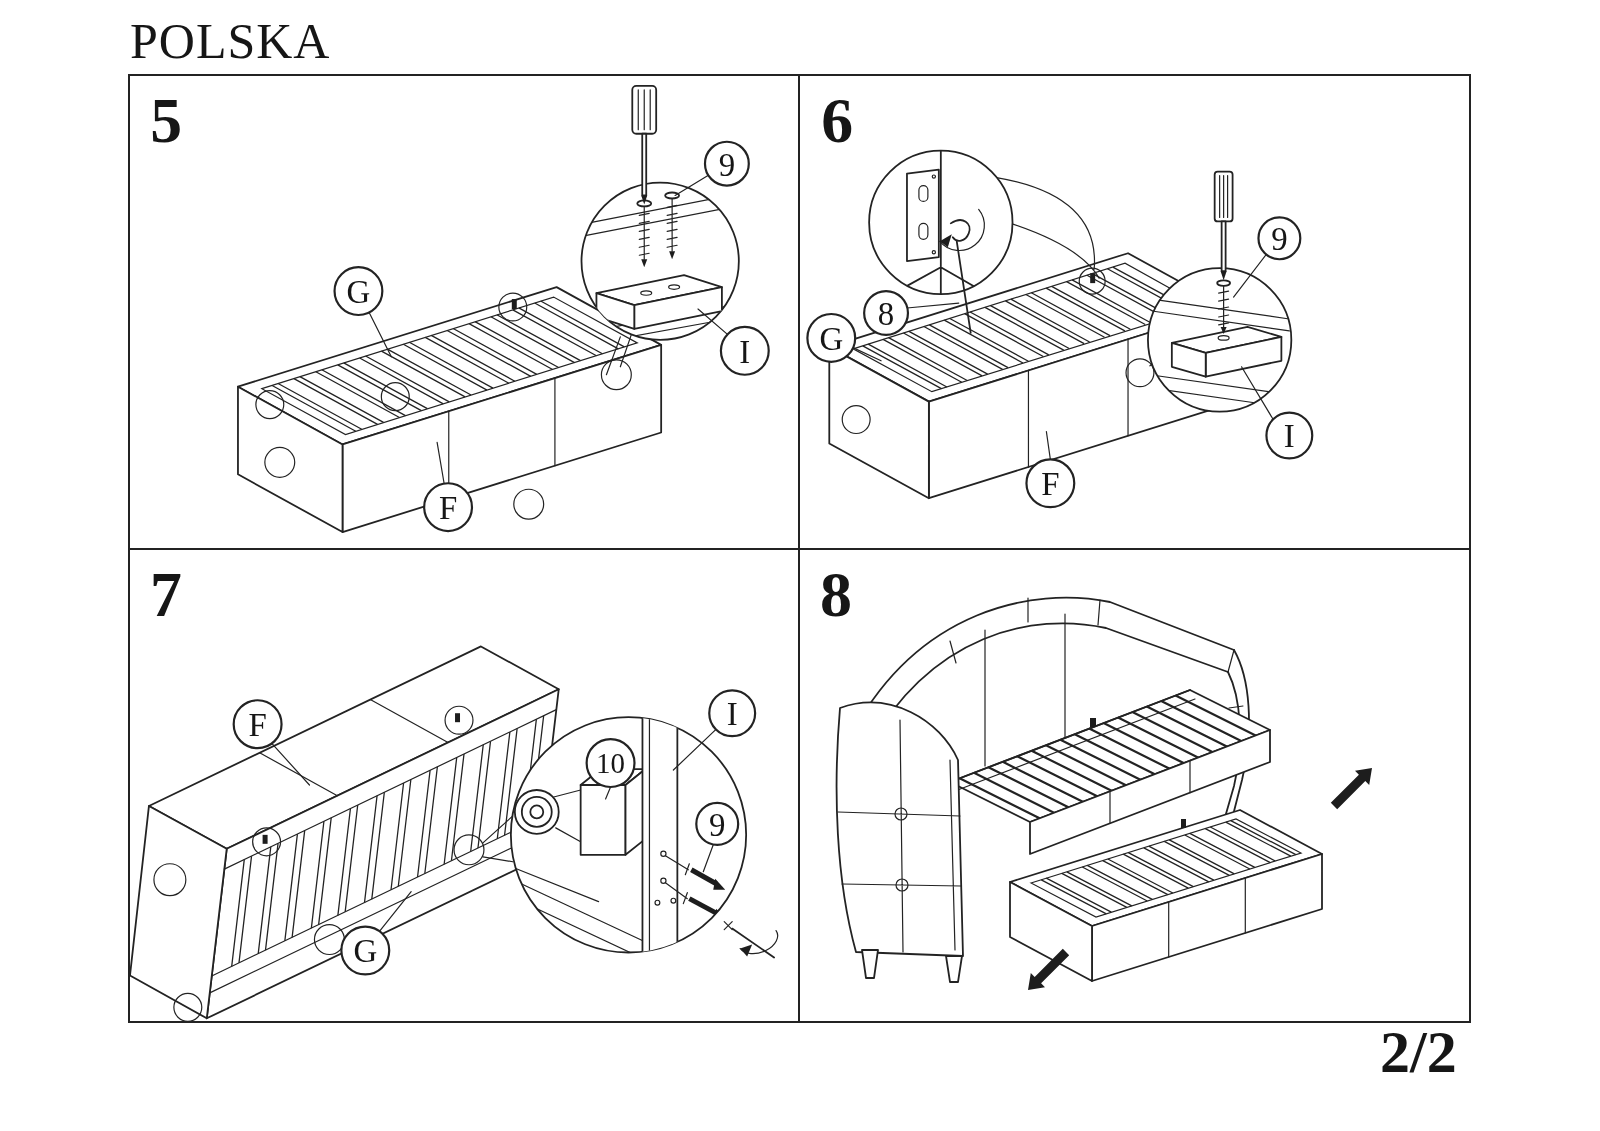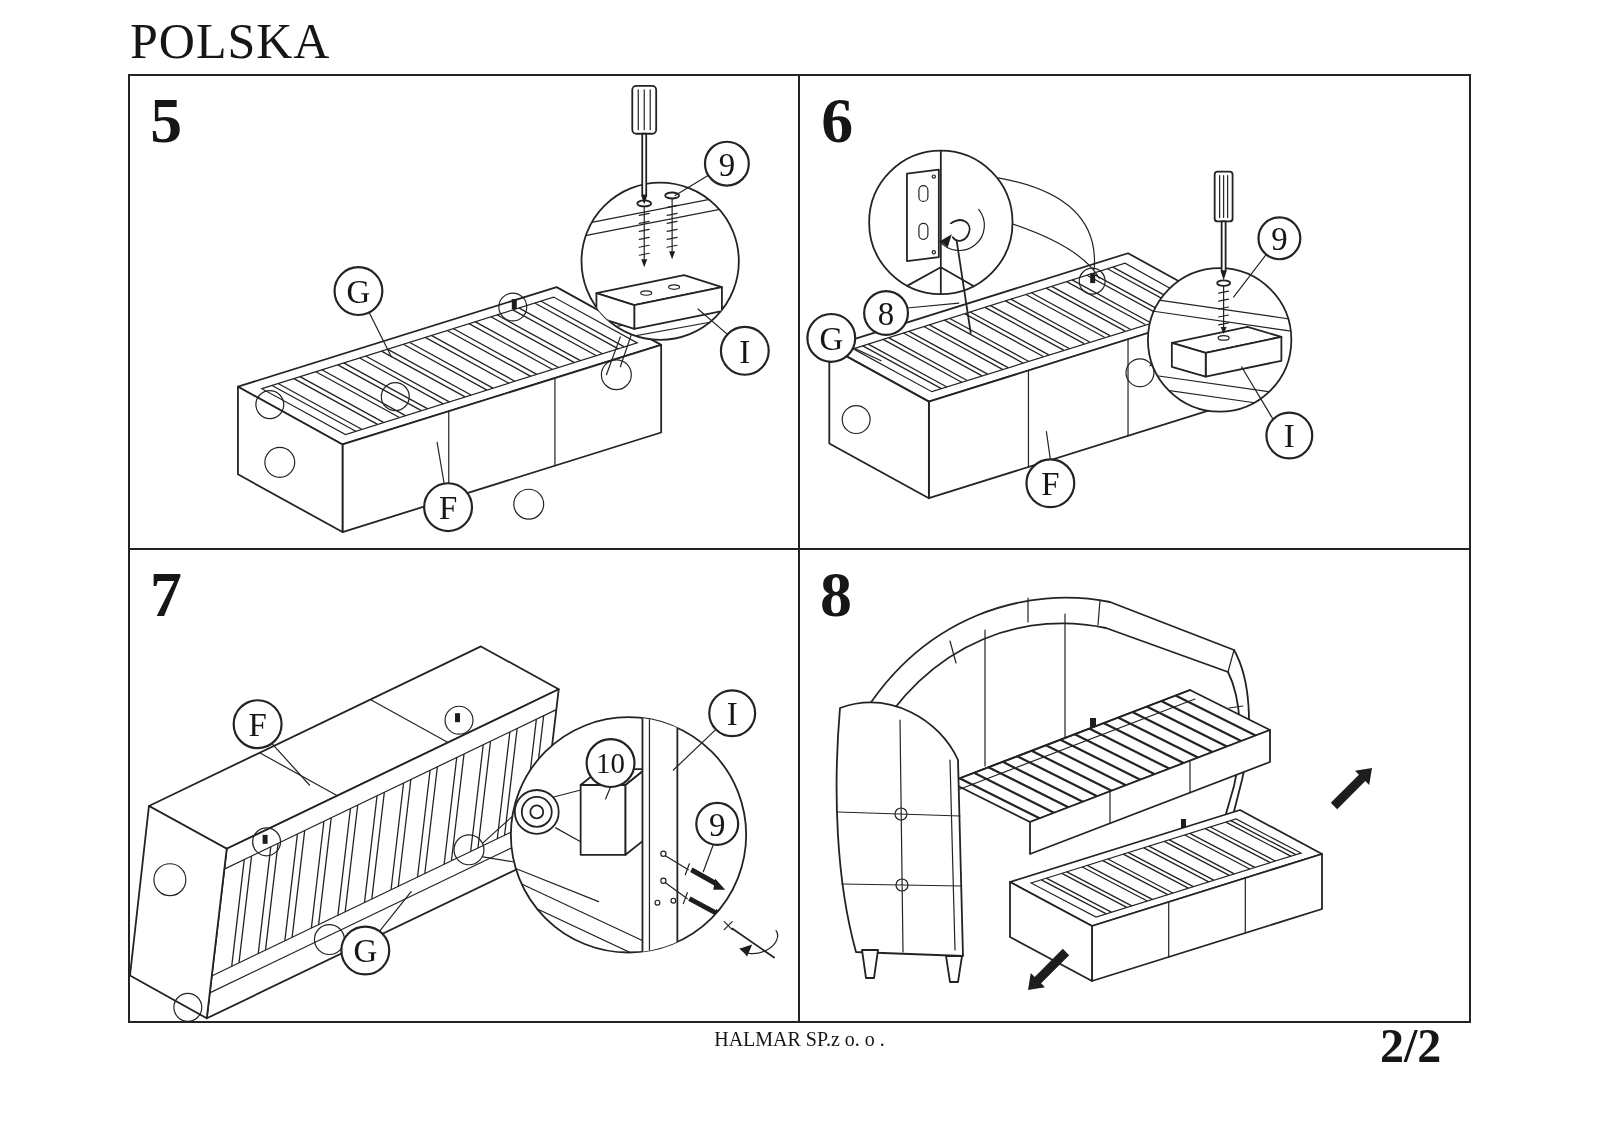--- a/index.html
+++ b/index.html
@@ -6,21 +6,21 @@
   body{width:1600px;height:1131px;position:relative;font-family:"Liberation Serif","DejaVu Serif",serif;color:#161616}
   .title{position:absolute;left:130px;top:16px;font-size:50px;letter-spacing:1px;line-height:1}
   .grid{position:absolute;left:128px;top:74px;width:1343px;height:949px;border:2px solid #232323;box-sizing:border-box}
   .panel{position:absolute;box-sizing:border-box;overflow:hidden}
   #p5{left:0;top:0;width:670px;height:474px;border-right:2px solid #232323;border-bottom:2px solid #232323}
   #p6{left:670px;top:0;width:669px;height:474px;border-bottom:2px solid #232323}
   #p7{left:0;top:474px;width:670px;height:471px;border-right:2px solid #232323}
   #p8{left:670px;top:474px;width:669px;height:471px}
   .panel svg{display:block;width:100%;height:100%}
   .footer{position:absolute;left:128px;top:1027px;width:1343px;text-align:center;font-size:20px;line-height:25px}
-  .pagenum{position:absolute;left:1380px;top:1022px;font-size:48px;font-weight:bold;line-height:1}
+  .pagenum{position:absolute;left:1380px;top:1022px;font-size:60px;font-weight:bold;line-height:1}
   
   .ln{fill:none;stroke:#232323;stroke-width:1.8;stroke-linejoin:round;stroke-linecap:round}
   .fw{fill:#fff;stroke:#232323;stroke-width:1.8;stroke-linejoin:round}
   .thin{fill:none;stroke:#232323;stroke-width:1.2;stroke-linecap:round}
   .slats{fill:none;stroke:#232323;stroke-width:1.3}
   .seatslats{fill:none;stroke:#232323;stroke-width:2.2}
   .blk{fill:#1d1d1d;stroke:none}
   .co circle{fill:#fff;stroke:#232323;stroke-width:2.2}
   .co text{font-size:33px;fill:#161616;text-anchor:middle;font-family:"Liberation Serif","DejaVu Serif",serif}
   .co text.sm{font-size:29px}
@@ -368,16 +368,15 @@
         </g>
 
         <polygon class="blk" points="537.2,259.2 565.3,231.1 569.2,235 572,218 555,220.8 558.9,224.7 530.8,252.8"></polygon>
         <polygon class="blk" points="269.2,405.2 241.1,433.3 245,437.2 228,440 230.8,423 234.7,426.9 262.8,398.8"></polygon>
       </g>
     </svg>
   </div>
 </div>
 
 <div class="footer">
-  <div>HALMAR SP.z o. o .</div>
 </div>
 
 <div class="pagenum">2/2</div>
 
 </body></html>

